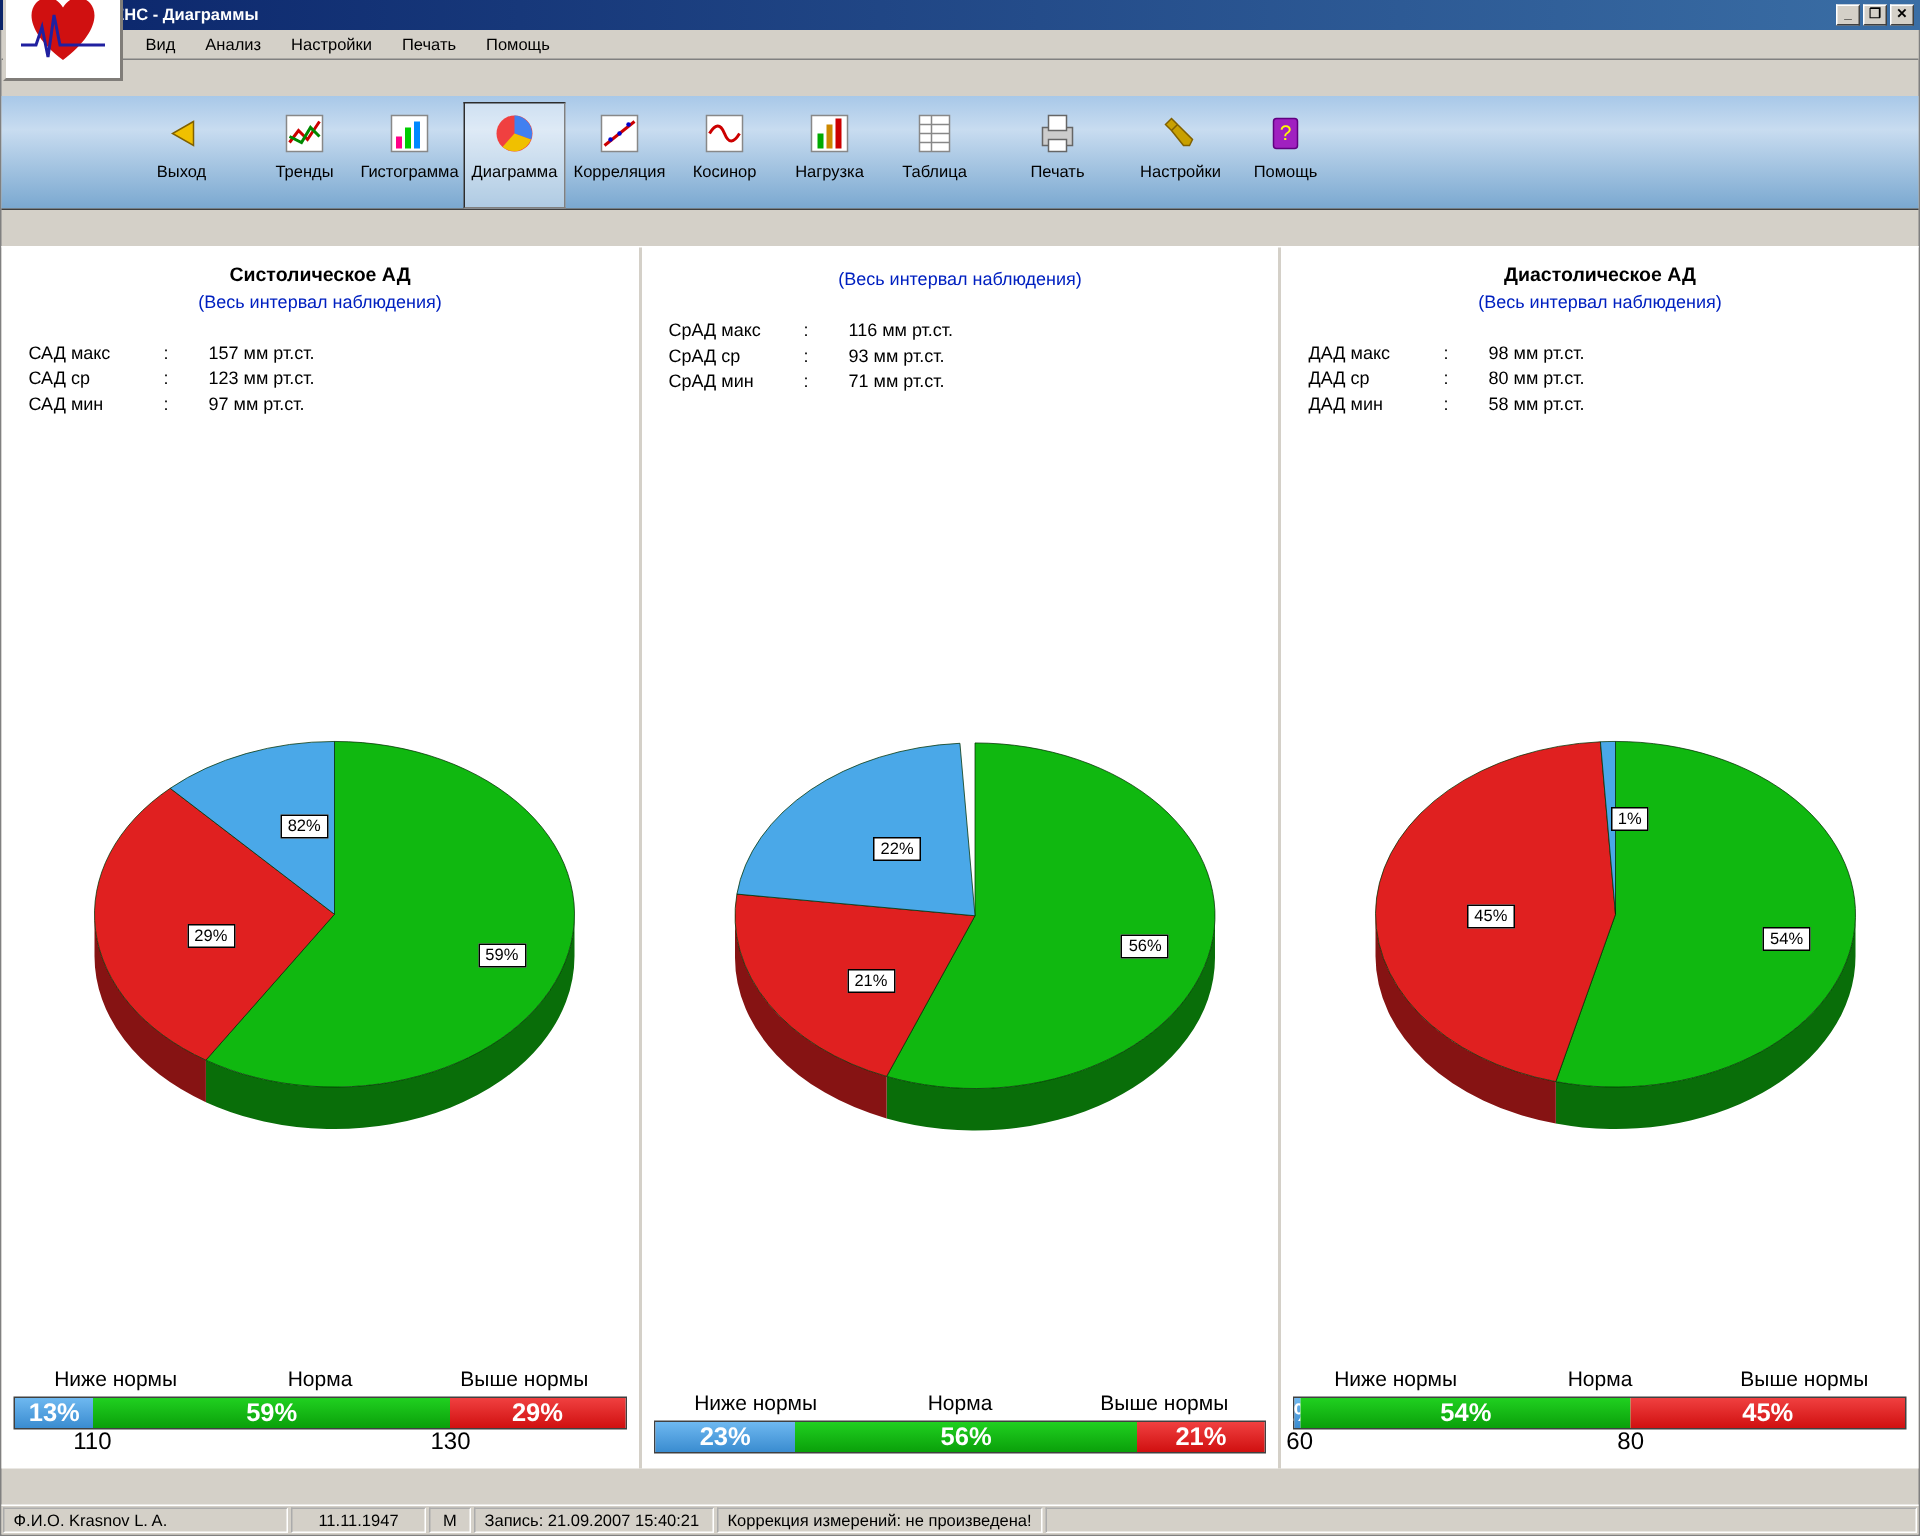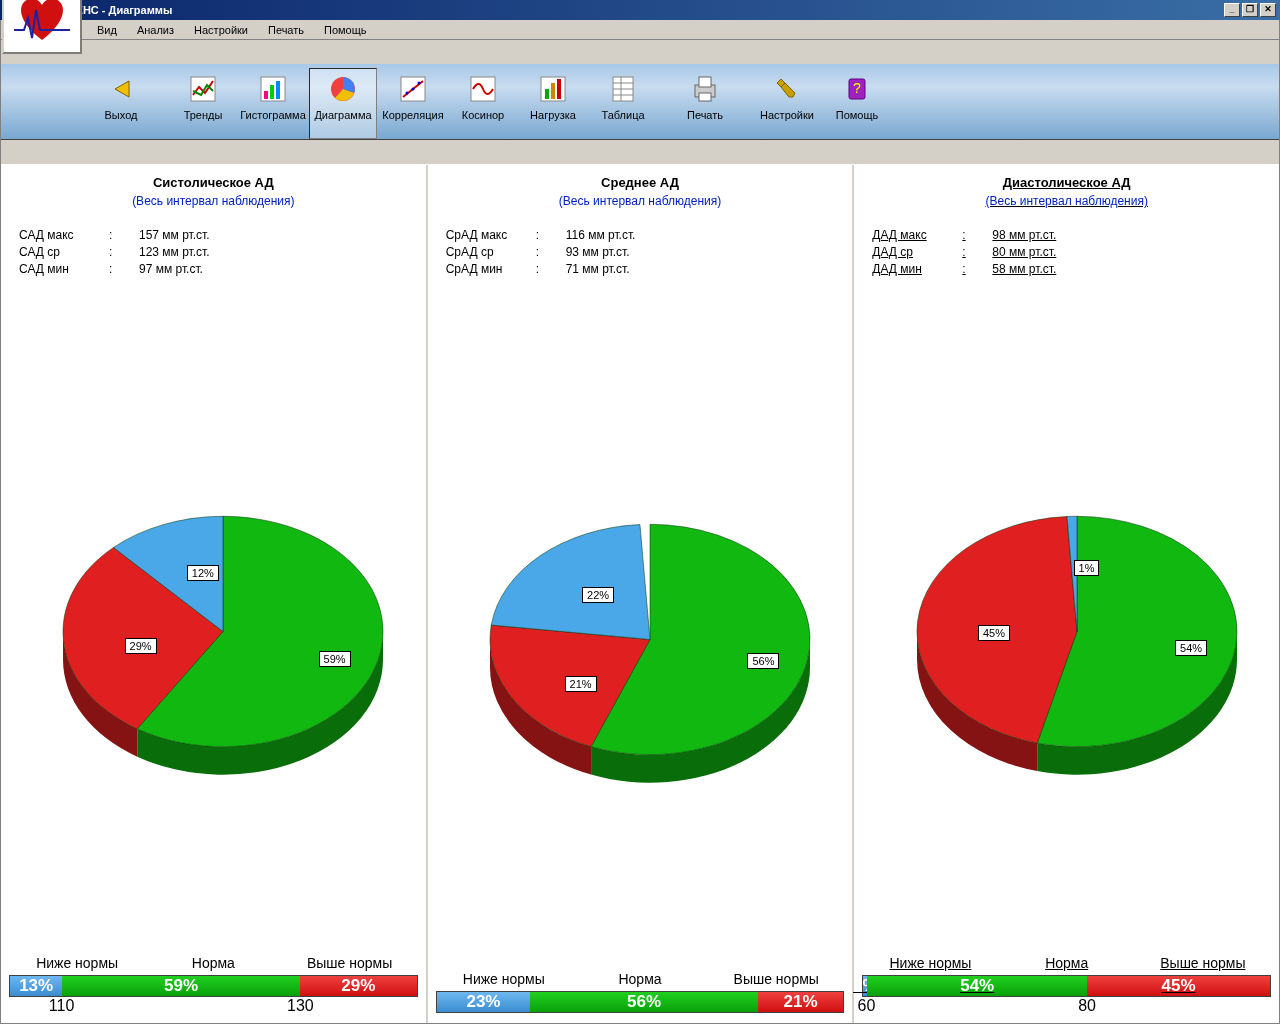--- a/index.html
+++ b/index.html
@@ -15,21 +15,21 @@
 .logo-box { position:absolute; left:2px; top:-20px; width:80px; height:74px; background:#fff; border:2px outset #d4d0c8; display:flex; align-items:center; justify-content:center; z-index:5;}
 .logo-box svg { width:60px; height:55px;}
 .tbtns { margin-left:86px; display:flex; gap:2px; padding-top:4px;}
 .tbtn { width:68px; display:flex; flex-direction:column; align-items:center; padding:4px 2px; cursor:pointer; border:1px solid transparent;}
 .tbtn.active { background: rgba(255,255,255,0.4); border:1px inset #808080;}
 .tbtn .ico { width:32px; height:32px; display:flex; align-items:center; justify-content:center;}
 .tbtn .lbl { font-size:11px; color:#000; margin-top:4px;}
 .tsep { width:10px;}
 .content { flex:1; background:#fff; display:flex; border-top:1px solid #fff;}
 .panel { flex:1; border-right:2px inset #d4d0c8; display:flex; flex-direction:column; padding:10px 8px; position:relative;}
-.panel:last-child { border-right:none;text-decoration:underline;}
+.panel:last-child { border-right:none;}
 .ptitle { text-align:center; font-weight:bold; font-size:13px; color:#000;}
 .psub { text-align:center; color:#0020c0; font-size:12px; margin-top:4px;}
 .stats { margin-top:20px; font-size:12px;}
 .stats .row { display:flex; margin-bottom:3px;}
 .stats .k { width:100px; padding-left:10px;}
 .stats .c { width:30px;}
 .stats .v { }
 .chartarea { flex:1; display:flex; align-items:center; justify-content:center; position:relative;}
 .pie { position:relative; width:320px; height:260px;}
 .barsec { margin-top:auto;}
@@ -212,41 +212,40 @@
             <div class="v">97 мм рт.ст.</div>
           </div>
         </div>
     <div class="chartarea">
       <div class="pie"><svg width="340" height="306" viewBox="0 0 340 306">
               <path d="M330 144.5 A160 115.19999999999999 0 0 1 84.26771280336057 241.76657701783213 L84.26771280336057 269.7665770178321 A160 115.19999999999999 0 0 0 330 172.5 Z" fill="rgb(9,110,9)"></path>
               <path d="M84.26771280336057 241.76657701783213 A160 115.19999999999999 0 0 1 10 144.5 L10 172.5 A160 115.19999999999999 0 0 0 84.26771280336057 269.7665770178321 Z" fill="rgb(134,19,19)"></path>
               <path d="M170 144.5 L170 29.30000000000001 A160 115.19999999999999 0 1 1 84.26771280336057 241.76657701783213 Z" fill="#10b810" stroke="#003000" stroke-width="0.5"></path>
               <path d="M170 144.5 L84.26771280336057 241.76657701783213 A160 115.19999999999999 0 0 1 60.47246305140976 60.52281412105343 Z" fill="#e02020" stroke="#003000" stroke-width="0.5"></path>
               <path d="M170 144.5 L60.47246305140976 60.52281412105343 A160 115.19999999999999 0 0 1 169.99999999999997 29.30000000000001 Z" fill="#4aa8e8" stroke="#003000" stroke-width="0.5"></path>
-            </svg><div class="slicelabel" style="left:265.26113361915276px;top:164.4266607577459px">59%</div><div class="slicelabel" style="left:71.24025311137446px;top:151.22159217046155px">29%</div><div class="slicelabel" style="left:133.48204437367997px;top:78.09164427191753px">12%</div></div>
+            </svg><div class="slicelabel" style="left:265.26113361915276px;top:164.4266607577459px">59%</div><div class="slicelabel" style="left:71.24025311137446px;top:151.22159217046155px">29%</div><div class="slicelabel" style="left:133.48204437367997px;top:78.09164427191753px">82%</div></div>
     </div>
     <div class="barsec">
       <div class="barlabels">
         <div>Ниже нормы</div>
         <div>Норма</div>
         <div>Выше нормы</div>
       </div>
       <div class="bar">
         <div class="seg blue" style="width:12.871287128712872%">13%</div>
         <div class="seg green" style="width:58.415841584158414%">59%</div>
         <div class="seg red" style="width:28.71287128712871%">29%</div>
       </div>
       <div class="ticks">
         <span style="left:12.871287128712872%">110</span>
         <span style="left:71.2871287128713%">130</span>
       </div>
     </div>
       </div>
       <div class="panel">
-    <div class="ptitle">Среднее АД</div>
     <div class="psub">(Весь интервал наблюдения)</div>
     <div class="stats">
           <div class="row">
             <div class="k">СрАД макс</div>
             <div class="c">:</div>
             <div class="v">116 мм рт.ст.</div>
           </div>
           <div class="row">
             <div class="k">СрАД ср</div>
             <div class="c">:</div>
@@ -321,13 +320,21 @@
         <div class="seg red" style="width:45%">45%</div>
       </div>
       <div class="ticks">
         <span style="left:1%">60</span>
         <span style="left:55%">80</span>
       </div>
     </div>
       </div>
     </div>
 
+  <div class="statusbar">
+    <div class="cell" style="width:190px">Ф.И.О.  Krasnov   L.  A.</div>
+    <div class="cell" style="width:90px;justify-content:center">11.11.1947</div>
+    <div class="cell" style="width:28px;justify-content:center">М</div>
+    <div class="cell" style="width:160px">Запись: 21.09.2007 15:40:21</div>
+    <div class="cell" style="flex:0 0 auto">Коррекция измерений: не произведена!</div>
+    <div class="cell" style="flex:1"></div>
+  </div>
 </div>
 
 </body></html>

